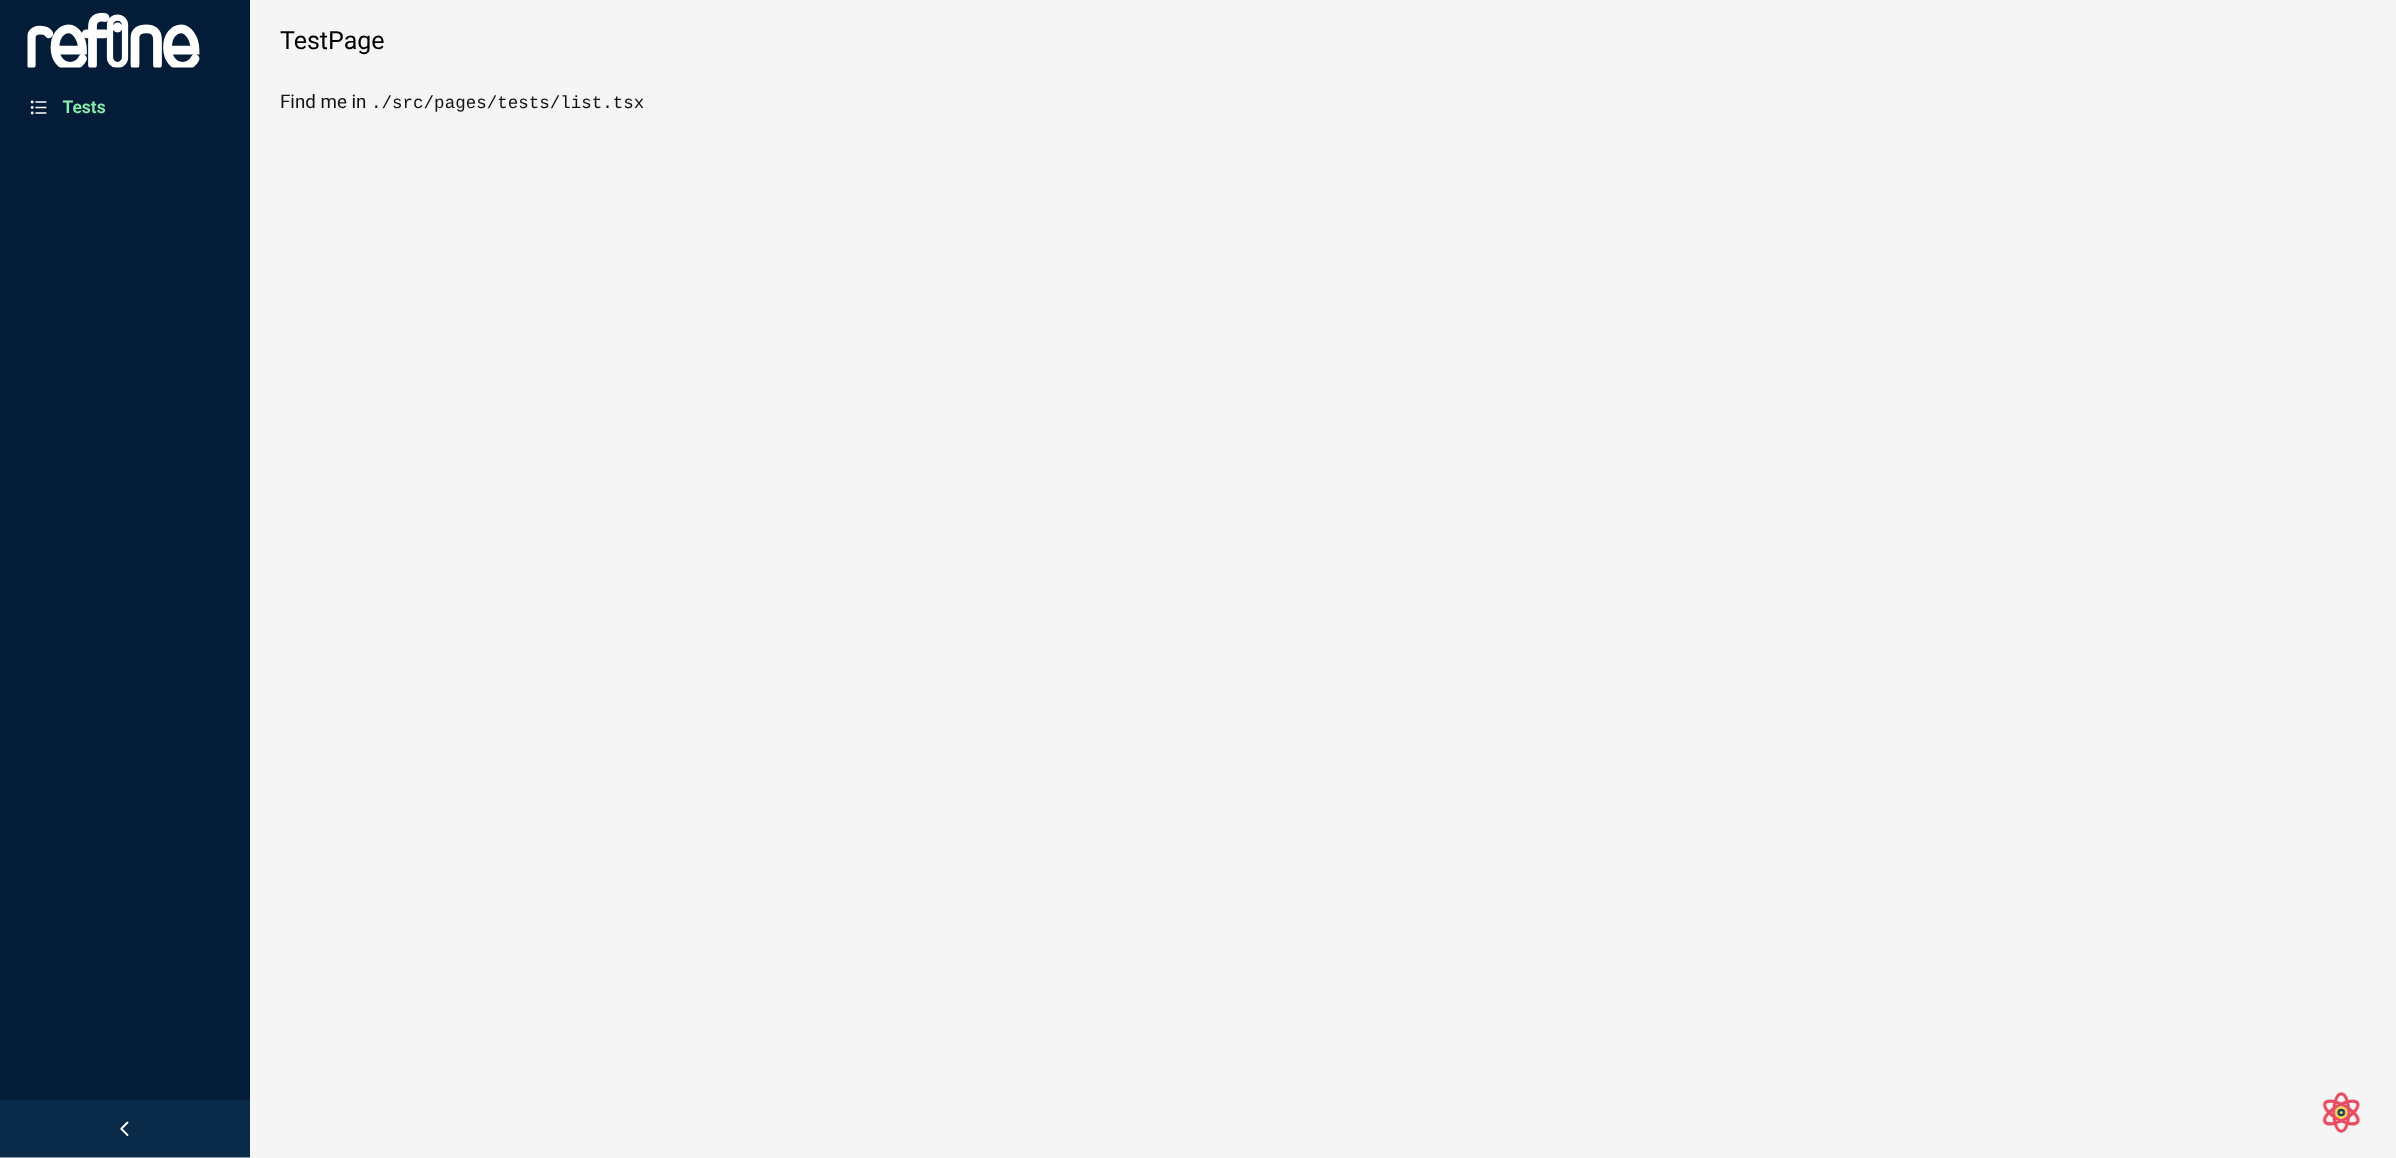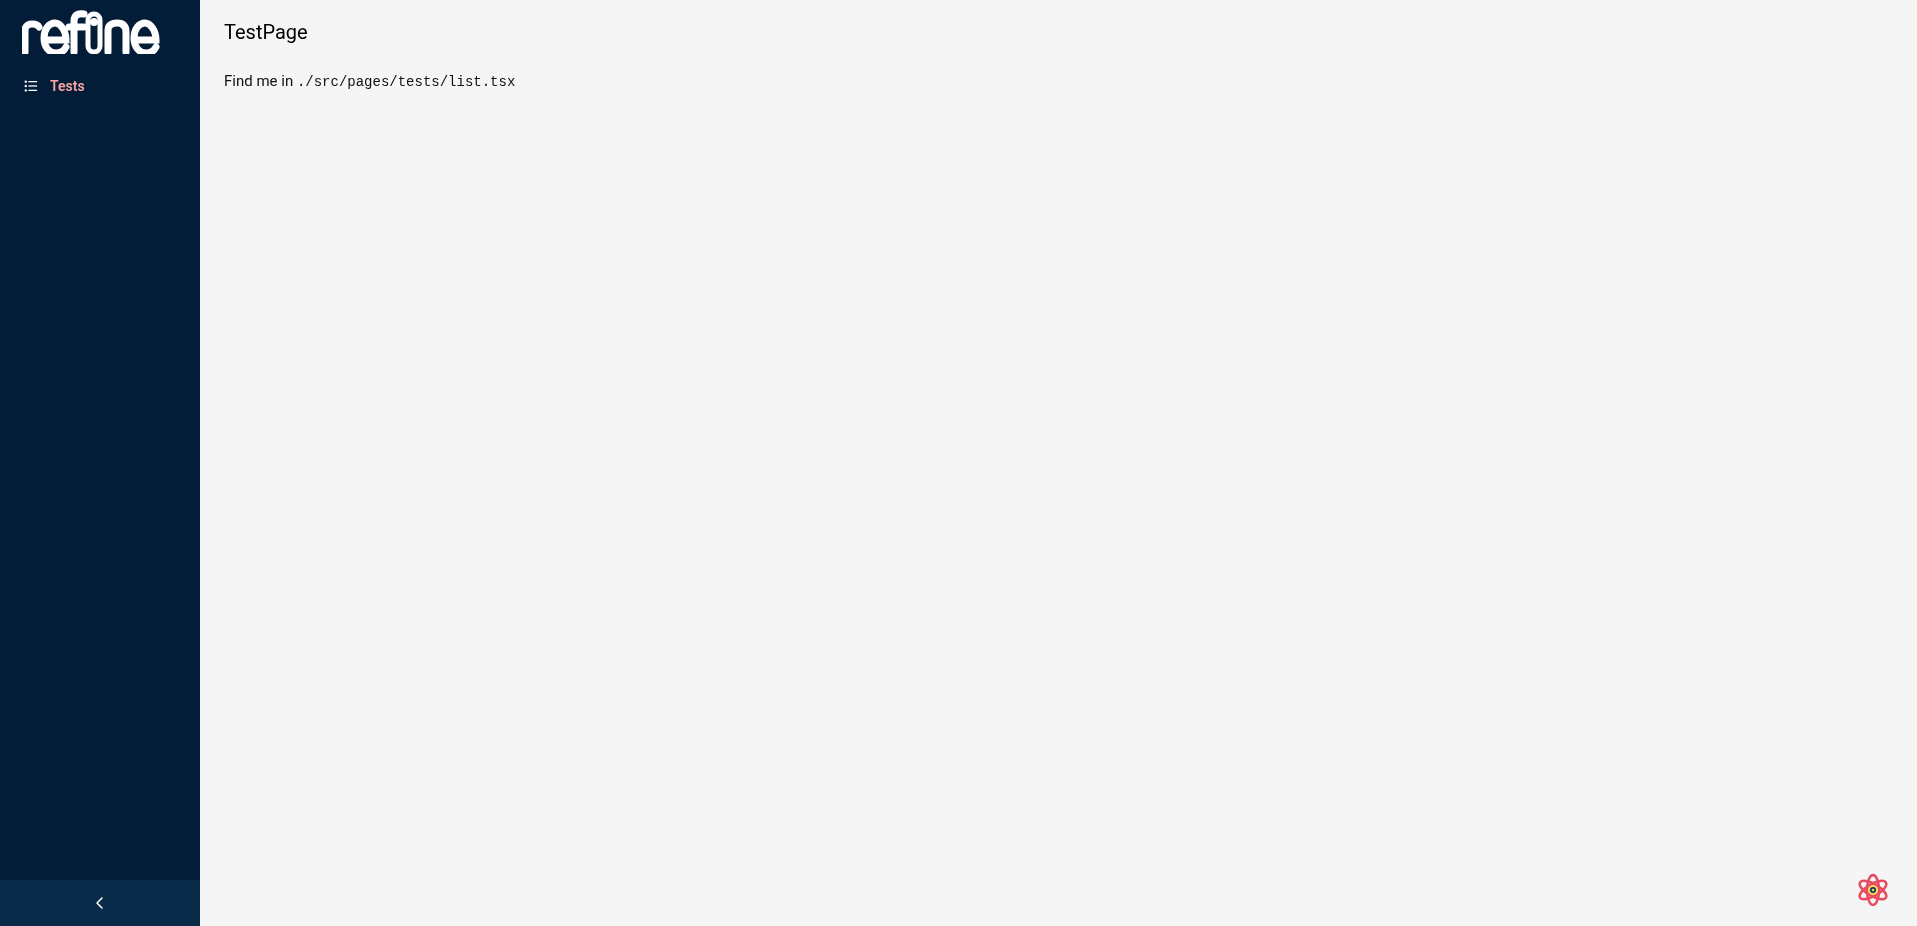--- a/index.html
+++ b/index.html
@@ -37,21 +37,21 @@
       display: block;
     }
     .nav-list {
       flex: 1;
       padding-top: 2px;
     }
     .nav-item {
       display: flex;
       align-items: center;
       padding: 8px 24px;
-      color: #fca5a5;
+      color: #86efac;
       cursor: pointer;
       font-size: 14px;
       font-weight: 600;
     }
     .list-icon {
       width: 14px;
       height: 14px;
       margin-right: 12px;
       flex-shrink: 0;
     }

